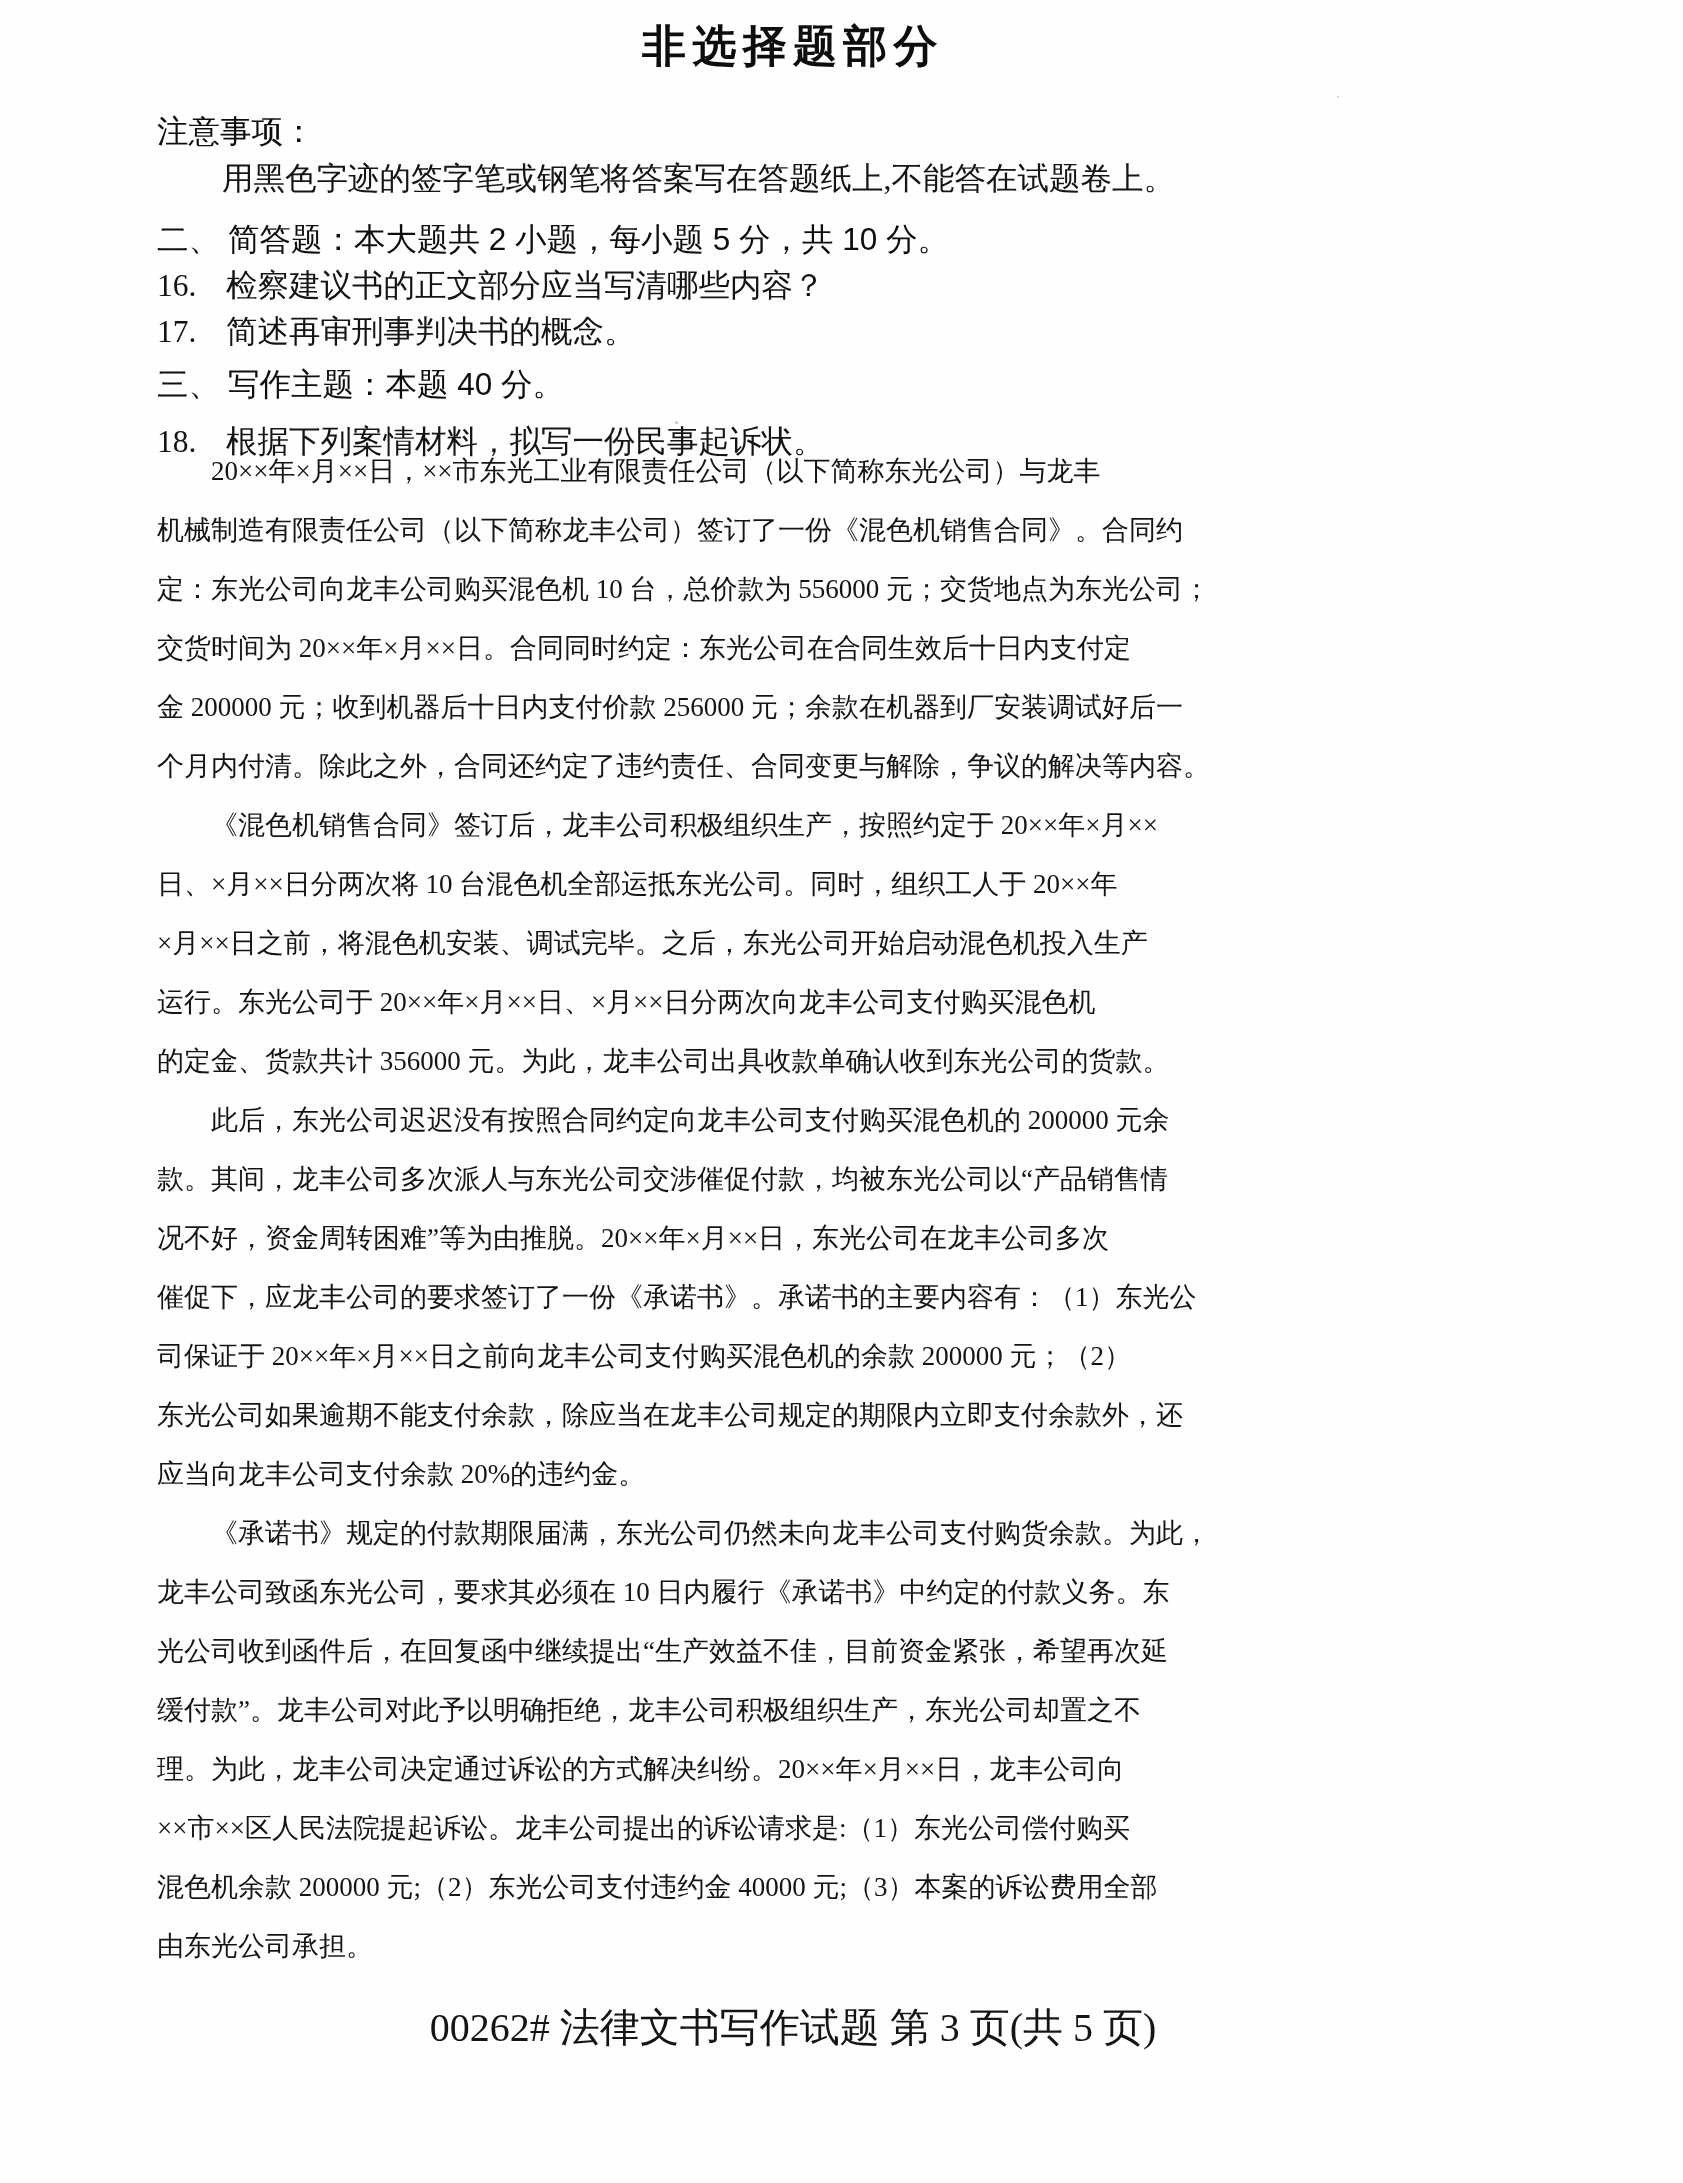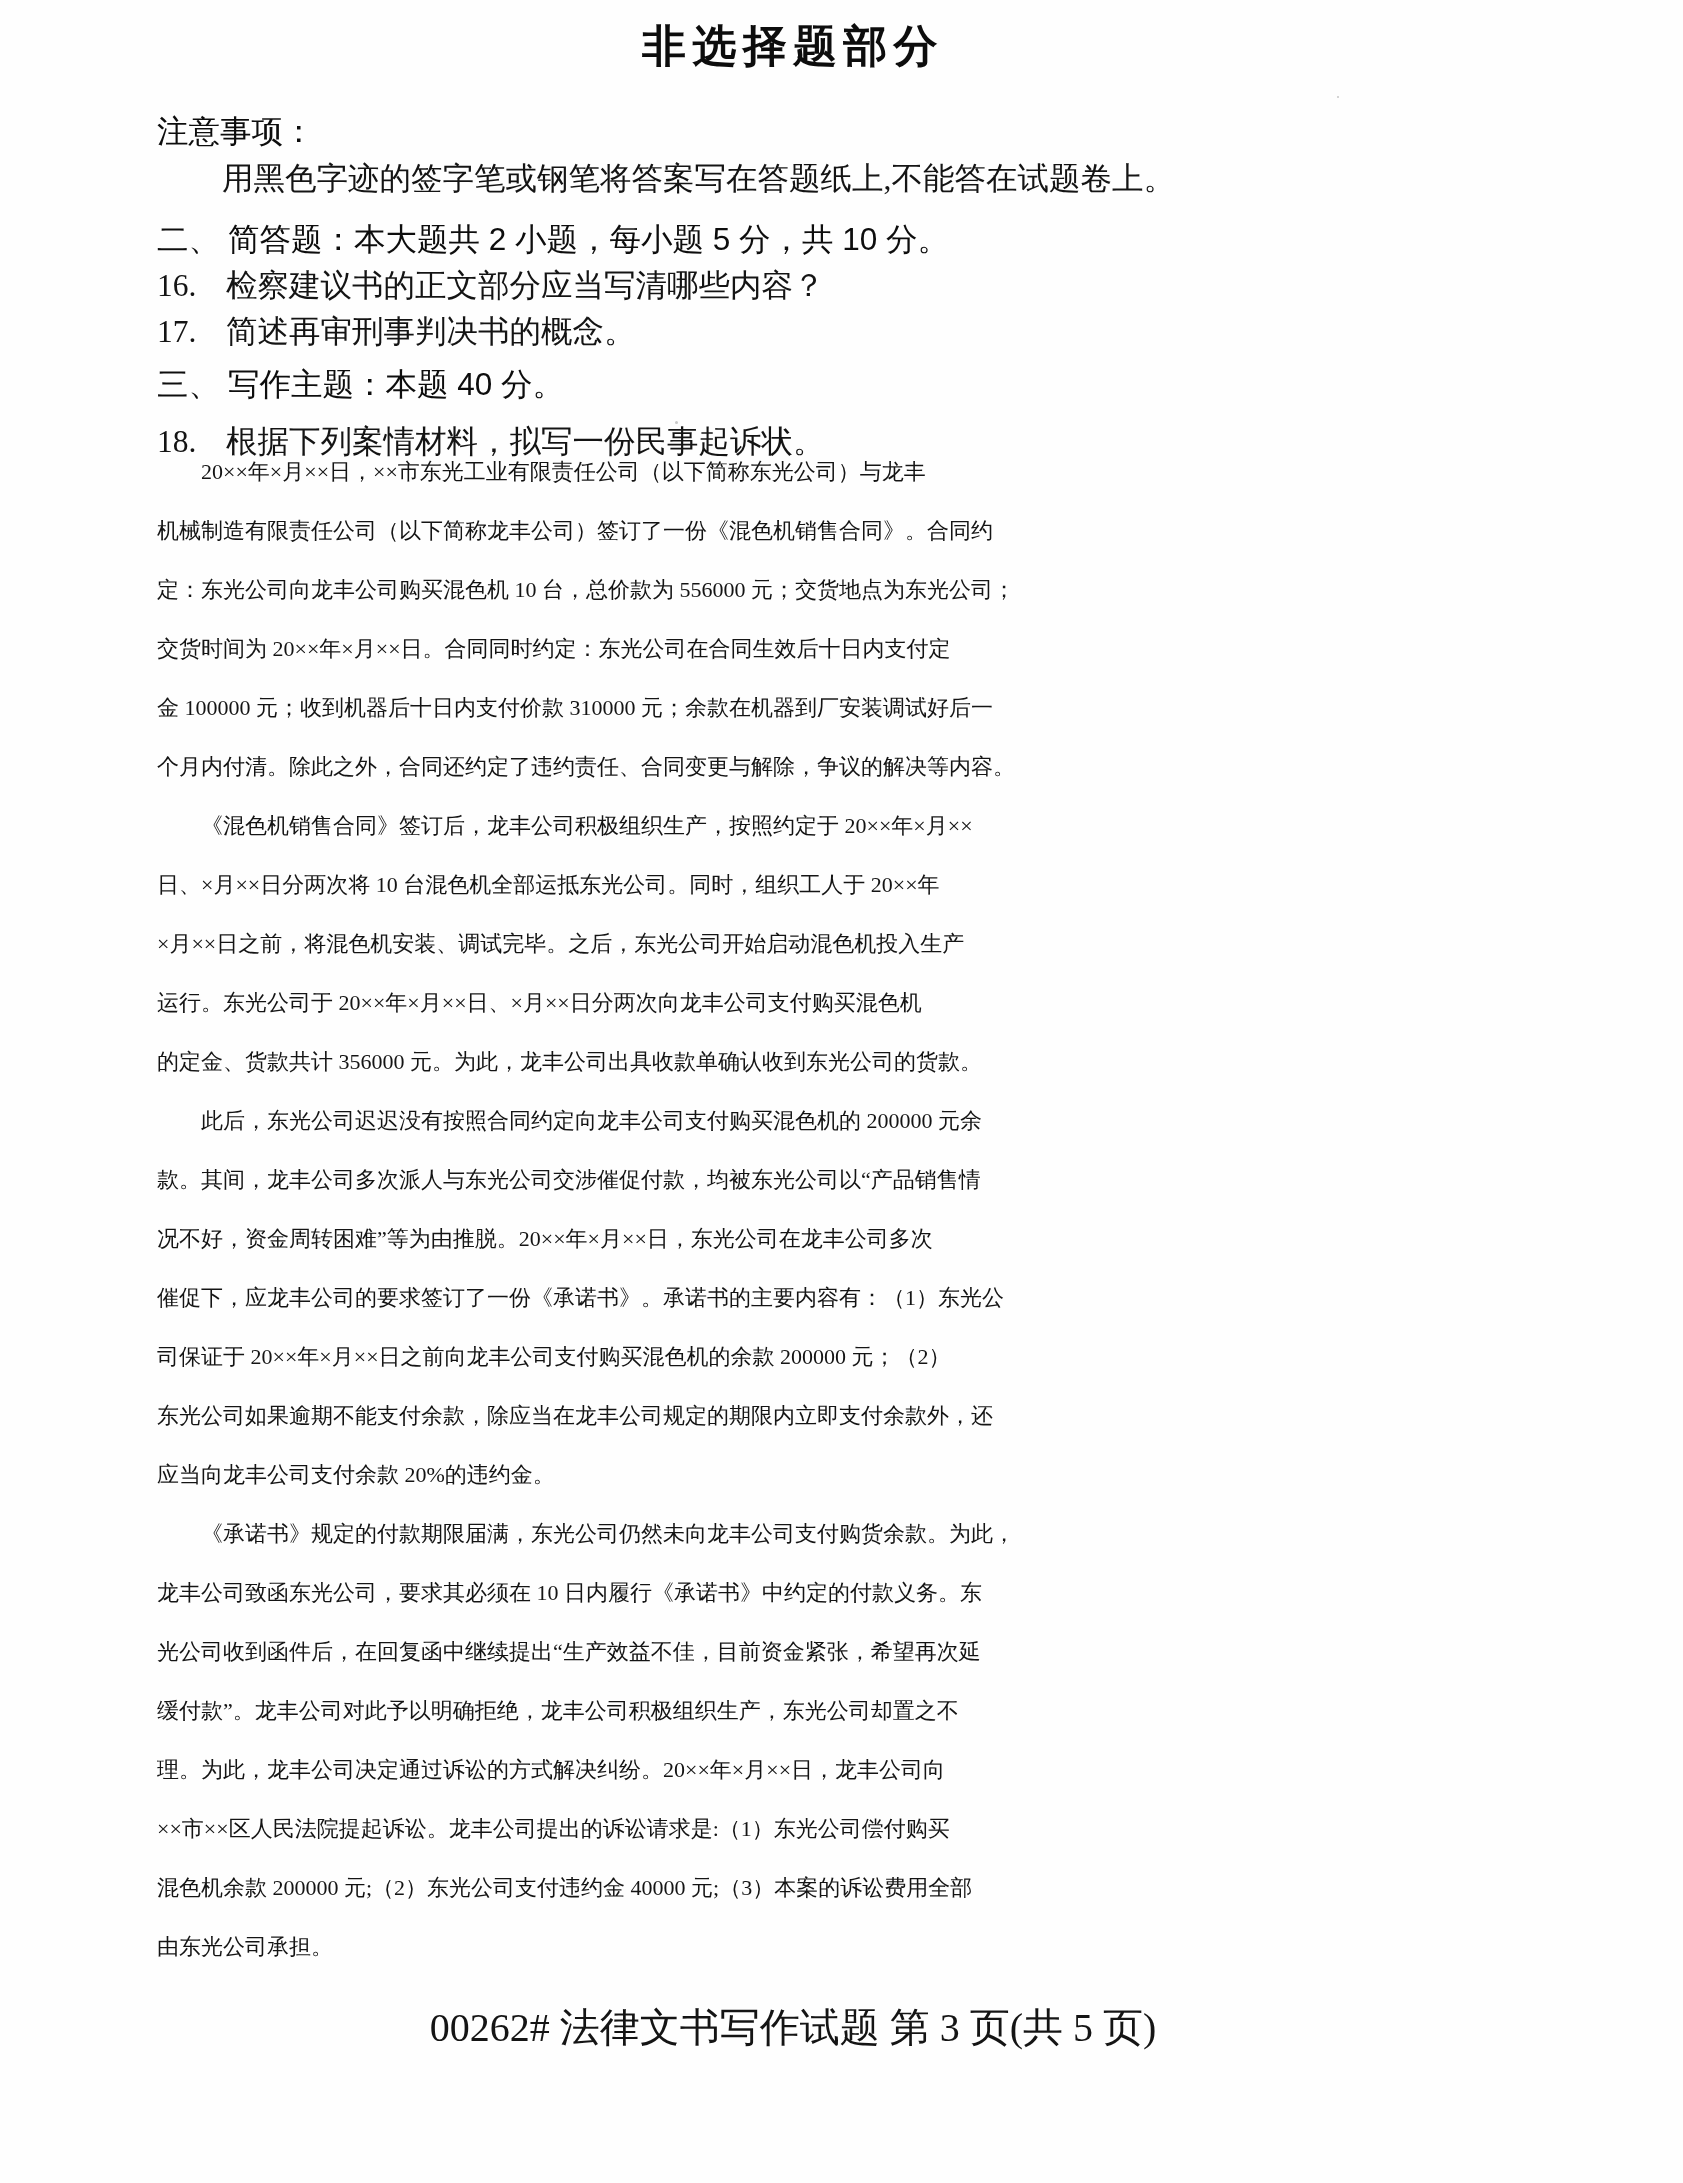--- a/index.html
+++ b/index.html
@@ -29,21 +29,21 @@
   .notes-instruction { top:161px; padding-left:65px; }
   .sec-2 { top:221px; }
   .q16 { top:268px; }
   .q17 { top:314px; }
   .sec-3 { top:366px; }
   .q18 { top:424px; }
   .qnum { display:inline-block; min-width:69px; }
   .secnum { display:inline-block; min-width:71px; }
   .case {
     position:absolute; top:442px; left:157px; width:1272px;
-    font-size:22px;
+    font-size:27px;
   }
   .case-line {
     height:59px; line-height:59px;
     white-space:nowrap;
   }
   .case-line.first { text-indent:2em; }
   .footer {
     position:absolute; top:2000px; left:157px; width:1272px;
     text-align:center; font-size:40px; white-space:nowrap;
   }
@@ -80,21 +80,21 @@
 
   <div class="row q18">
     <span class="qnum">18.</span><span>根据下列案情材料，拟写一份民事起诉状。</span>
   </div>
 
   <div class="case">
       <div class="case-line first">20××年×月××日，××市东光工业有限责任公司（以下简称东光公司）与龙丰</div>
       <div class="case-line">机械制造有限责任公司（以下简称龙丰公司）签订了一份《混色机销售合同》。合同约</div>
       <div class="case-line">定：东光公司向龙丰公司购买混色机 10 台，总价款为 556000 元；交货地点为东光公司；</div>
       <div class="case-line">交货时间为 20××年×月××日。合同同时约定：东光公司在合同生效后十日内支付定</div>
-      <div class="case-line">金 100000 元；收到机器后十日内支付价款 310000 元；余款在机器到厂安装调试好后一</div>
+      <div class="case-line">金 200000 元；收到机器后十日内支付价款 256000 元；余款在机器到厂安装调试好后一</div>
       <div class="case-line">个月内付清。除此之外，合同还约定了违约责任、合同变更与解除，争议的解决等内容。</div>
       <div class="case-line first">《混色机销售合同》签订后，龙丰公司积极组织生产，按照约定于 20××年×月××</div>
       <div class="case-line">日、×月××日分两次将 10 台混色机全部运抵东光公司。同时，组织工人于 20××年</div>
       <div class="case-line">×月××日之前，将混色机安装、调试完毕。之后，东光公司开始启动混色机投入生产</div>
       <div class="case-line">运行。东光公司于 20××年×月××日、×月××日分两次向龙丰公司支付购买混色机</div>
       <div class="case-line">的定金、货款共计 356000 元。为此，龙丰公司出具收款单确认收到东光公司的货款。</div>
       <div class="case-line first">此后，东光公司迟迟没有按照合同约定向龙丰公司支付购买混色机的 200000 元余</div>
       <div class="case-line">款。其间，龙丰公司多次派人与东光公司交涉催促付款，均被东光公司以“产品销售情</div>
       <div class="case-line">况不好，资金周转困难”等为由推脱。20××年×月××日，东光公司在龙丰公司多次</div>
       <div class="case-line">催促下，应龙丰公司的要求签订了一份《承诺书》。承诺书的主要内容有：（1）东光公</div>

